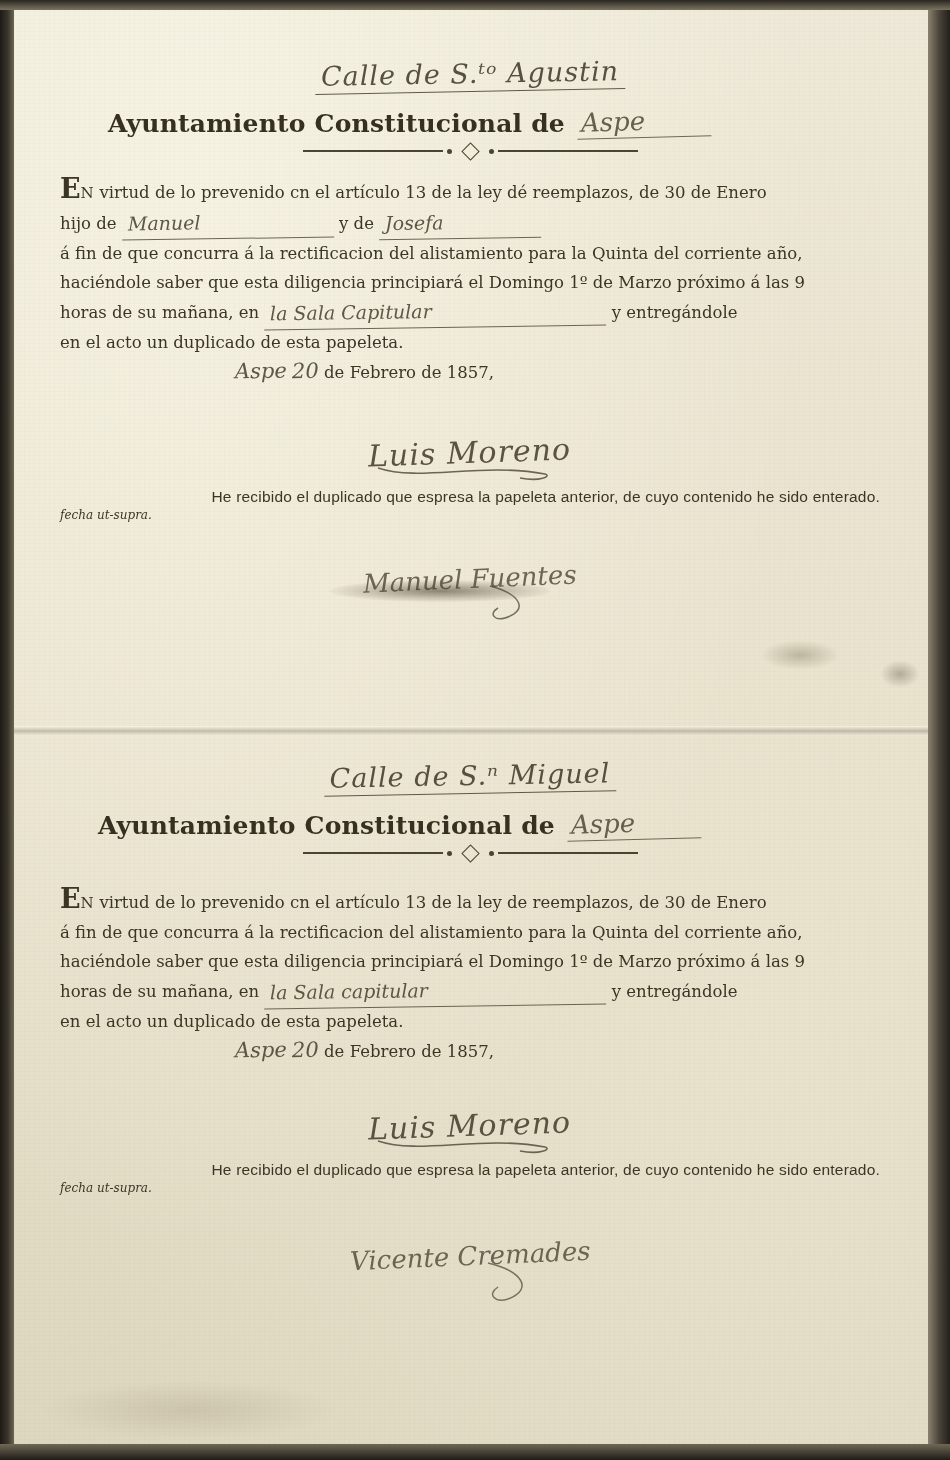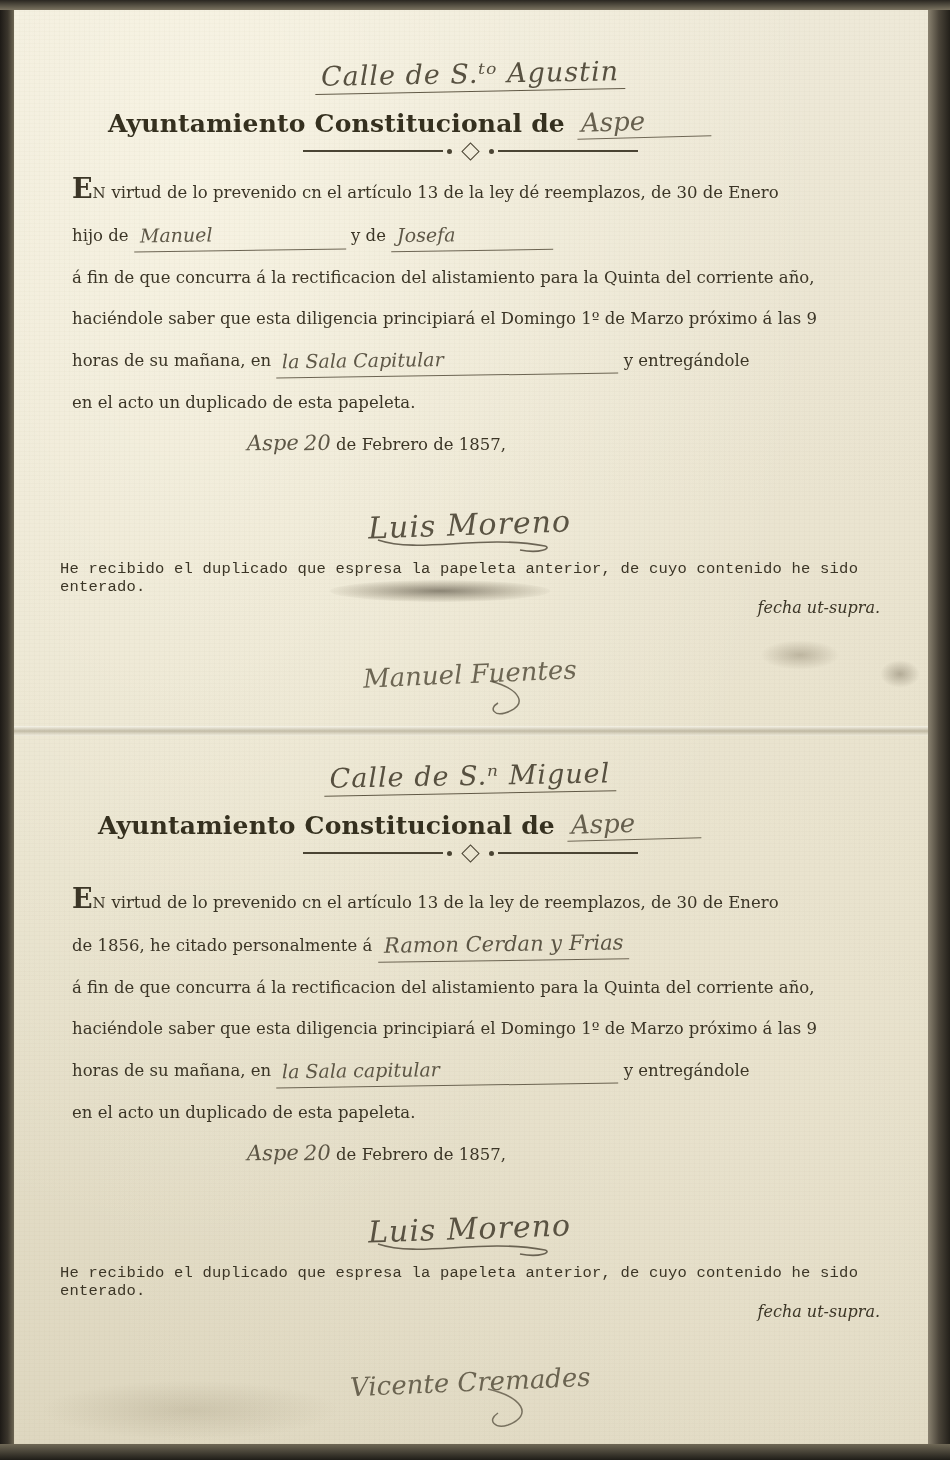--- a/index.html
+++ b/index.html
@@ -130,21 +130,21 @@
     background: #4a4433; margin: 0 4px;
   }
   .body {
     margin-top: 22px;
     font-family: "DejaVu Serif", serif;
     font-size: 16.5px;
     line-height: 29px;
     color: #3b3526;
     text-align: justify;
   }
-  .body p { margin: 12px; }
+  .body p { margin: 0; }
   .dropcap {
     font-weight: bold;
     font-size: 27px;
     line-height: 20px;
   }
   .smallcaps {
     font-size: 15px;
     letter-spacing: 0.4px;
   }
   .hand {
@@ -175,31 +175,31 @@
     opacity: 0.9;
     letter-spacing: 1px;
   }
   .sig-flourish {
     display: block;
     margin: -10px auto 0 auto;
     width: 200px;
     height: 26px;
   }
   .receipt {
-    text-align: left;
-    font-family: Liberation Mono, monospace;
+    text-align: right;
+    font-family: Liberation Sans, sans-serif;
     font-size: 15.5px;
     color: #3b3526;
     letter-spacing: 0.2px;
   }
   .fecha {
-    text-align: right;
-    font-family: "DejaVu Serif", serif;
-    font-style: italic;
-    font-size: 16px;
+    text-align: left;
+    font-family: "DejaVu Serif", serif;
+    font-style: italic;
+    font-size: 12px;
     color: #3b3526;
     margin-top: 2px;
   }
   .sig2 {
     font-family: "DejaVu Serif", serif;
     font-style: italic;
     font-size: 26px;
     color: #514a38;
     transform: rotate(-2.5deg);
     display: inline-block;
@@ -323,24 +323,20 @@
       <span class="dia"></span>
       <span class="dot"></span>
       <span class="line"></span>
     </div>
 
     <div class="body" style="margin-top:30px;">
       <p>
         <span class="dropcap">E</span><span class="smallcaps">N</span>
         <span>virtud de lo prevenido cn el artículo 13 de la ley de reemplazos, de 30 de Enero</span>
       </p>
-      <p>
-        <span>de 1856, he citado personalmente á</span>
-        <span class="hand hand-lg hand-ul">Ramon Cerdan y Frias</span>
-      </p>
       <p><span>á fin de que concurra á la rectificacion del alistamiento para la Quinta del corriente año,</span></p>
       <p><span>haciéndole saber que esta diligencia principiará el Domingo 1º de Marzo próximo á las 9</span></p>
       <p>
         <span>horas de su mañana, en</span>
         <span class="hand hand-md hand-ul" style="min-width:330px; display:inline-block;">la Sala capitular</span>
         <span>y entregándole</span>
       </p>
       <p><span>en el acto un duplicado de esta papeleta.</span></p>
       <p class="date-line">
         <span class="hand hand-lg">Aspe</span>

